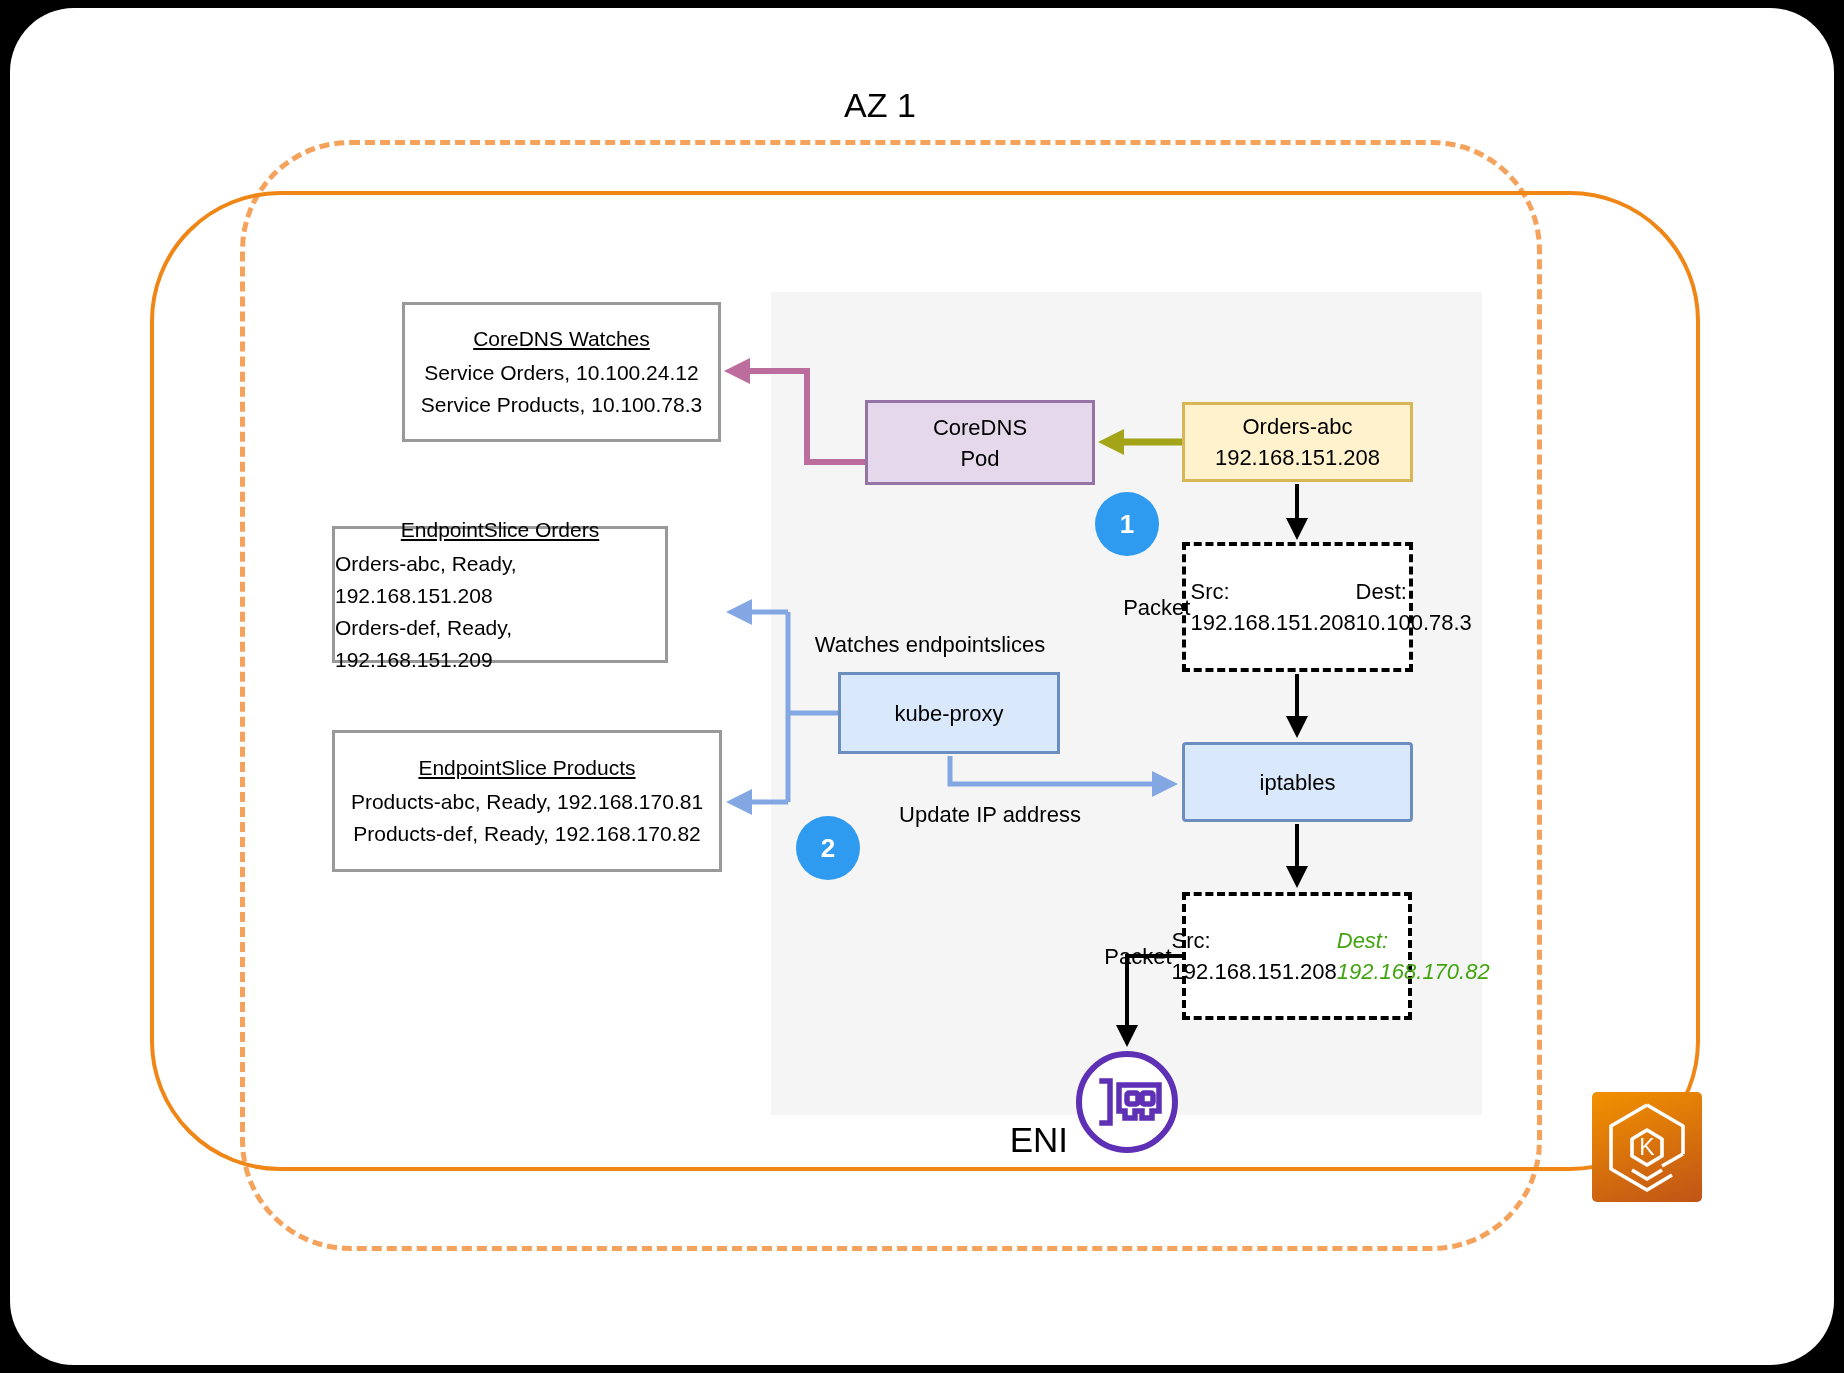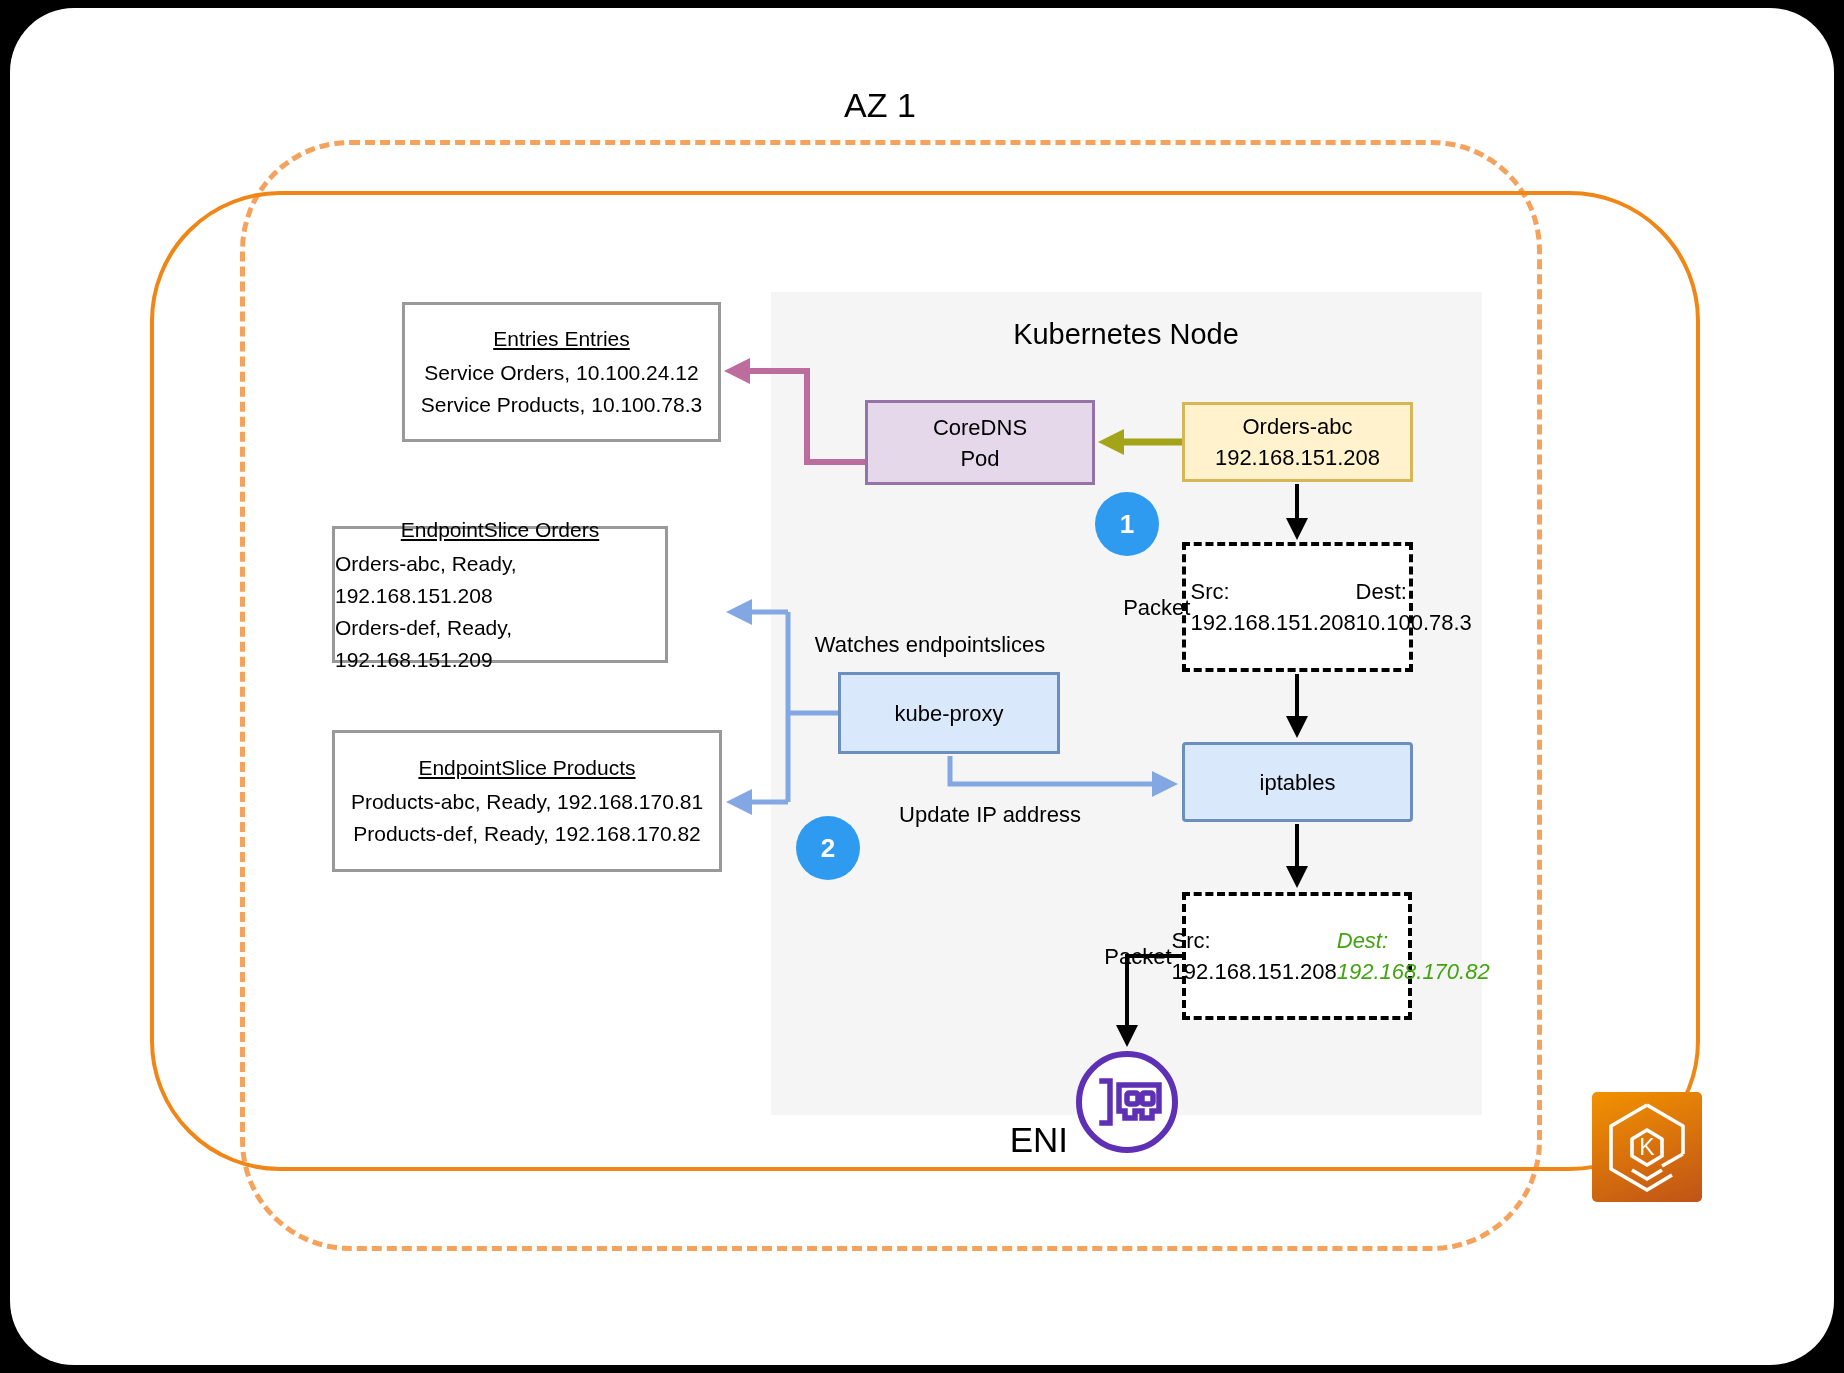--- a/index.html
+++ b/index.html
@@ -45,21 +45,20 @@
 <body>
 
 <div class="canvas">
   <div class="panel"></div>
 
   <div class="az-label">AZ 1</div>
   <div class="boundary dashed"></div>
   <div class="boundary solid"></div>
 
   <div class="node-box"></div>
-  <div class="node-title">Kubernetes Node</div>
 
   <svg class="connectors" viewBox="0 0 1844 1373">
 
     <g style="stroke:var(--arrow-magenta);fill:none;stroke-width:6">
       <polyline points="865,462 807,462 807,371 748,371"></polyline>
       <polygon points="724,371 750,358 750,384" style="fill:var(--arrow-magenta);stroke:none"></polygon>
     </g>
 
     <g style="stroke:var(--arrow-olive);fill:none;stroke-width:7">
       <line x1="1182" y1="442" x2="1122" y2="442"></line>
@@ -95,21 +94,21 @@
       <polygon points="726,802 752,789 752,815" style="fill:var(--arrow-blue);stroke:none"></polygon>
     </g>
 
     <g style="stroke:var(--arrow-blue);fill:none;stroke-width:5">
       <polyline points="950,756 950,784 1154,784"></polyline>
       <polygon points="1178,784 1152,771 1152,797" style="fill:var(--arrow-blue);stroke:none"></polygon>
     </g>
   </svg>
 
   <div class="info-box" style="left:402px;top:302px;width:319px;height:140px">
-    <div class="box-title">Entries Entries</div>
+    <div class="box-title">CoreDNS Watches</div>
     <div>Service Orders, 10.100.24.12</div>
     <div>Service Products, 10.100.78.3</div>
   </div>
 
   <div class="info-box" style="left:332px;top:526px;width:336px;height:137px">
     <div class="box-title">EndpointSlice Orders</div>
     <div>Orders-abc, Ready, 192.168.151.208</div>
     <div>Orders-def, Ready, 192.168.151.209</div>
   </div>
 

